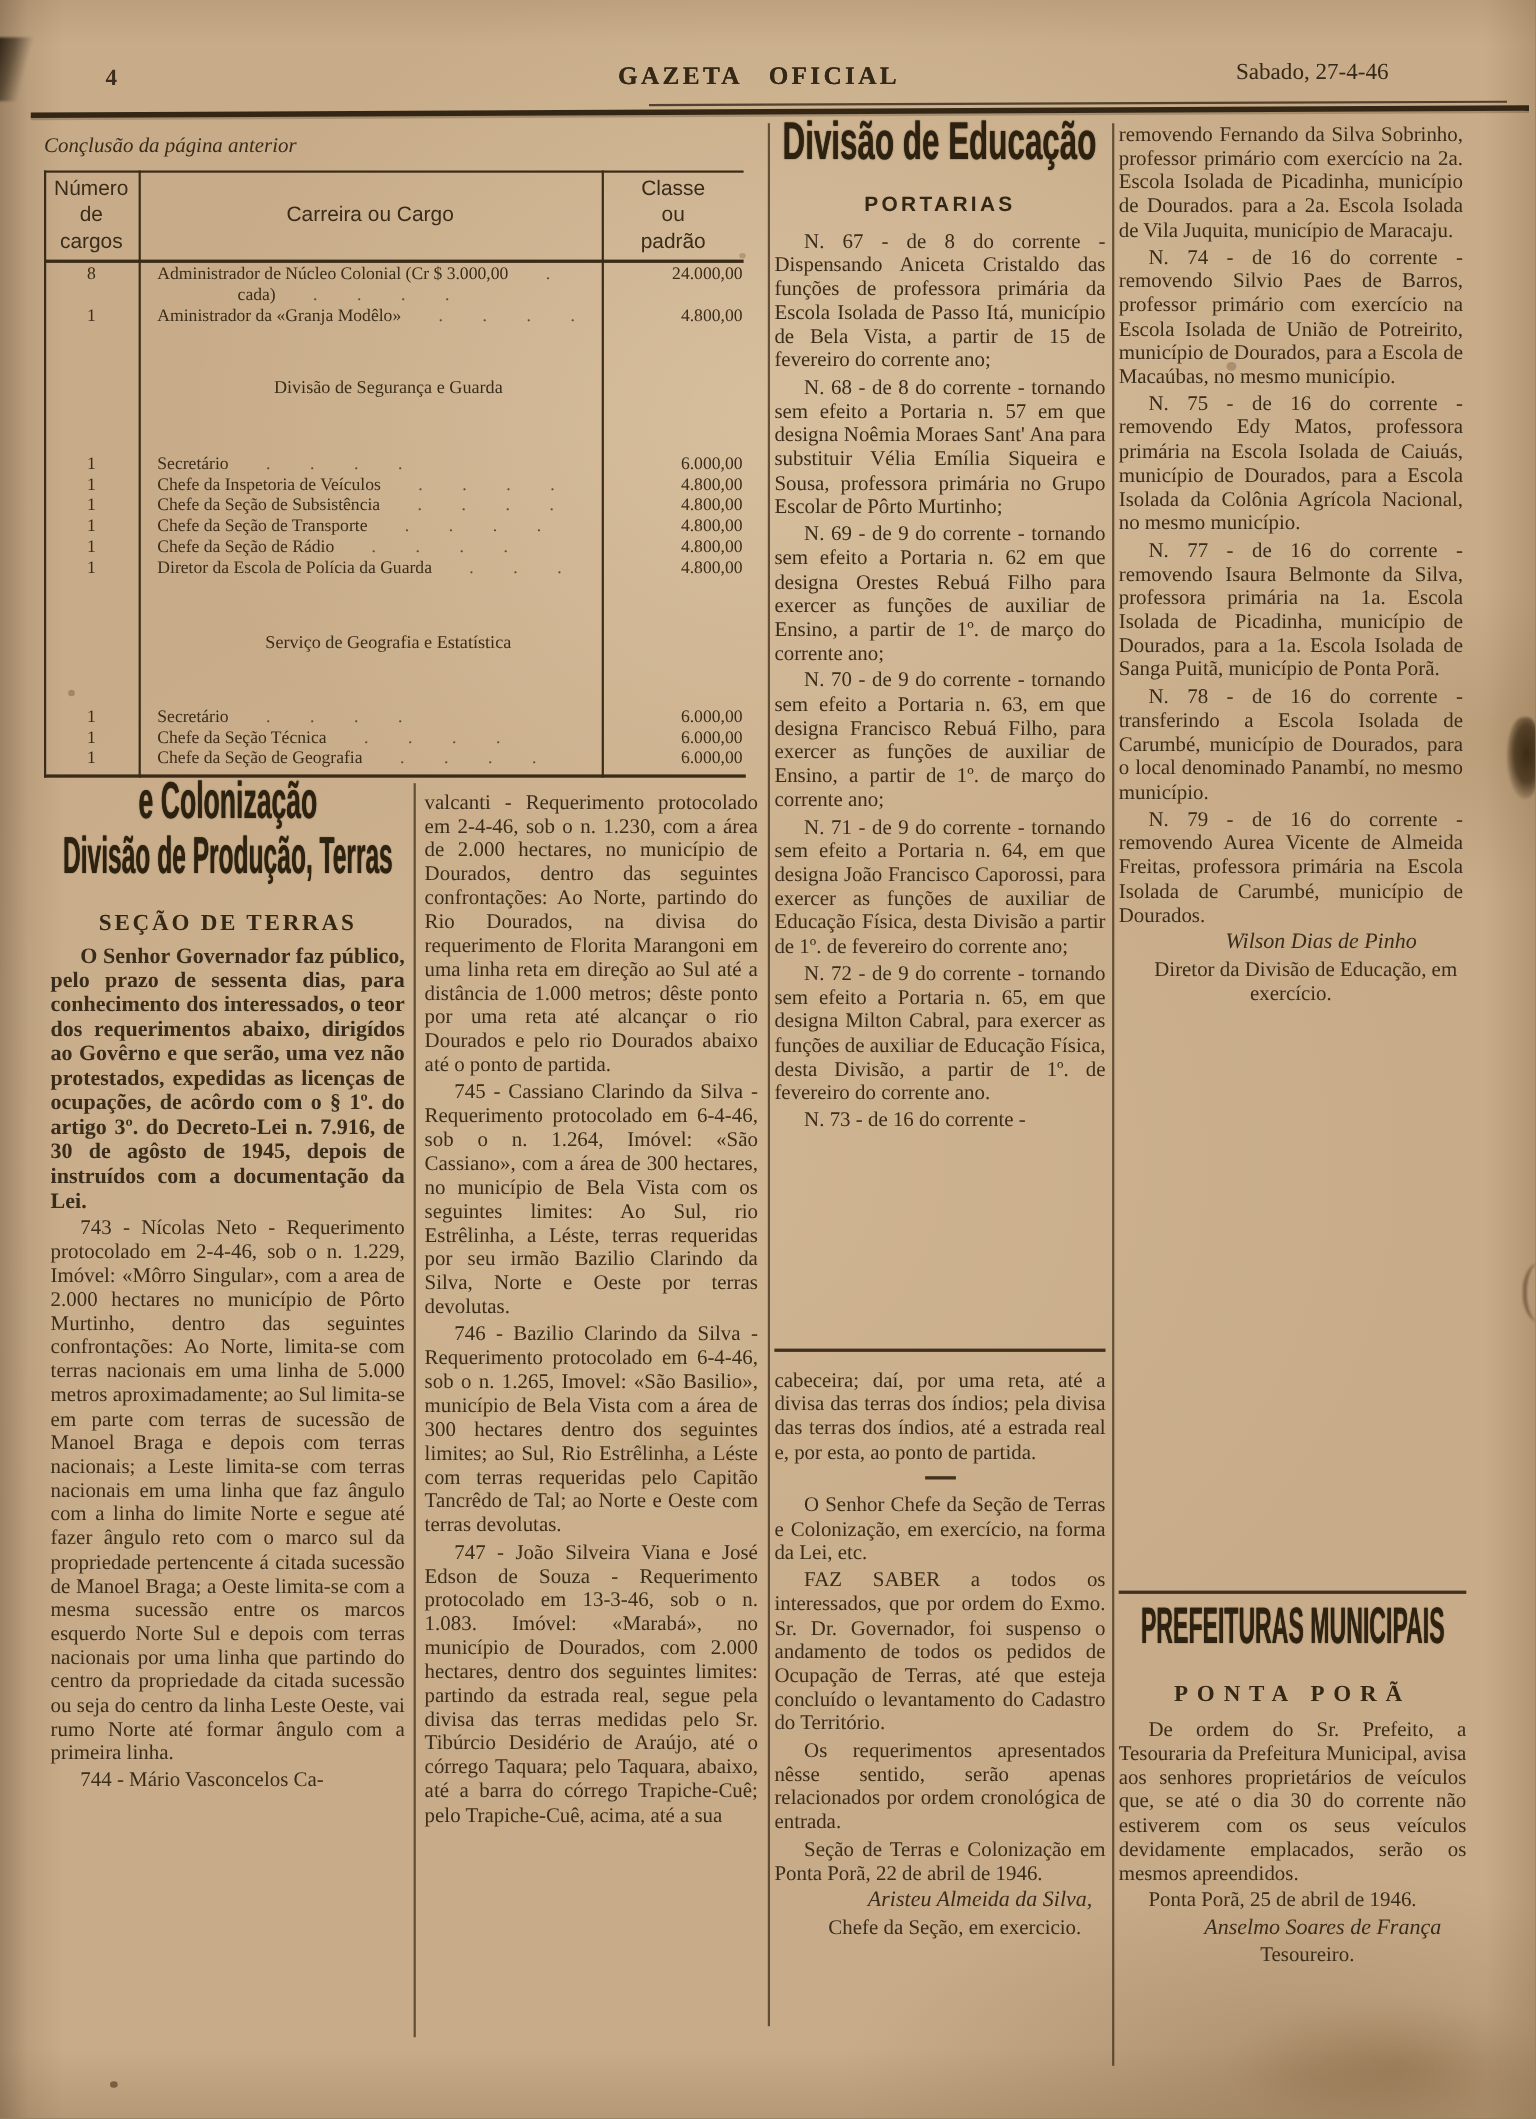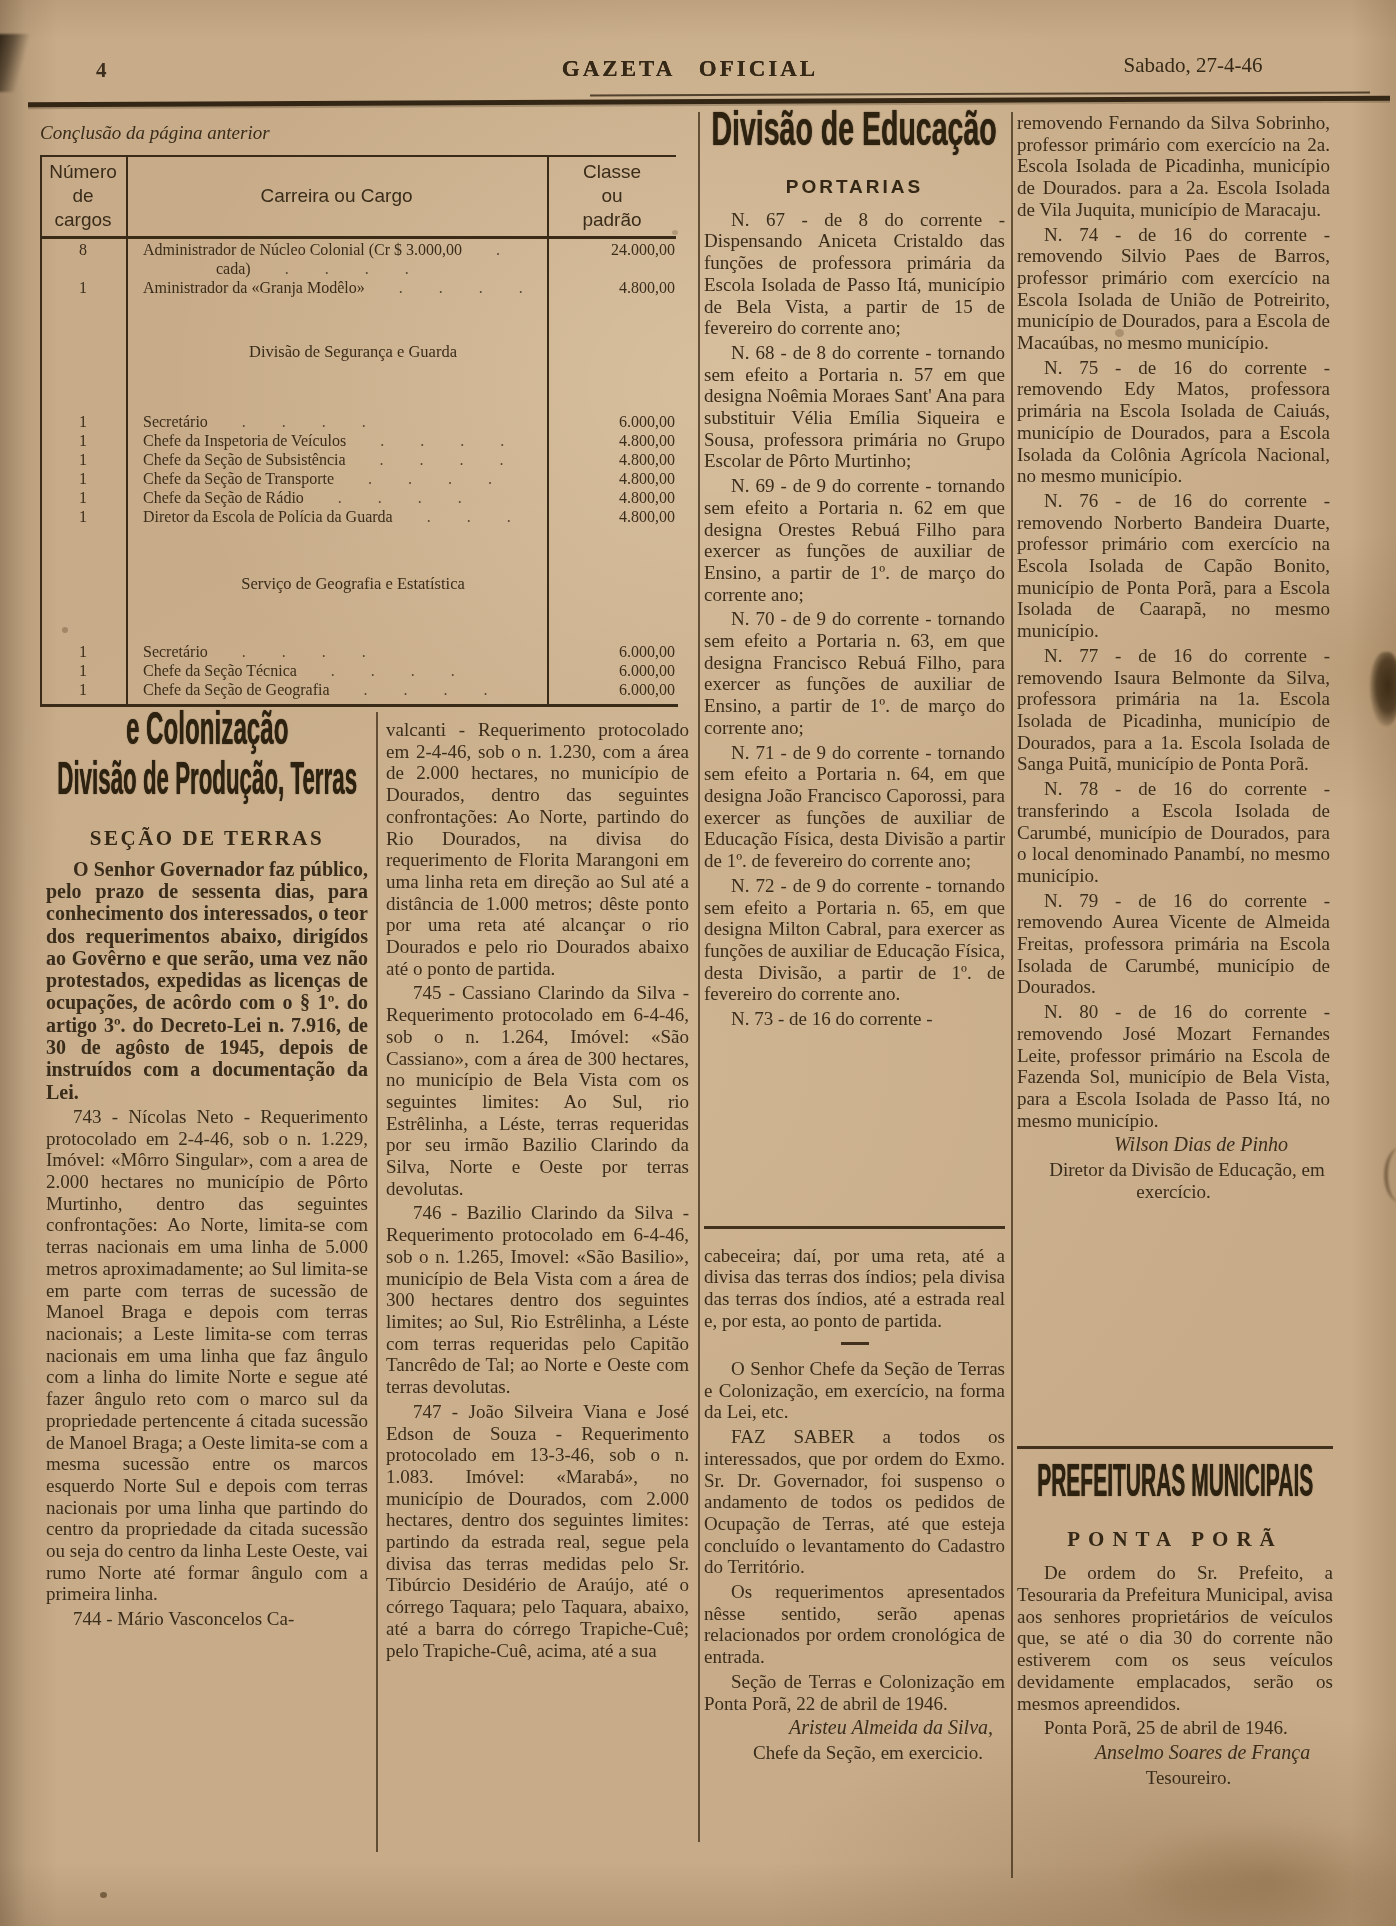--- a/index.html
+++ b/index.html
@@ -286,25 +286,23 @@
     <p>Seção de Terras e Colonização em Ponta Porã, 22 de abril de 1946.</p>
     <p class="sig-i">Aristeu Almeida da Silva,</p>
     <p class="sig-t">Chefe da Seção, em exercicio.</p>
   </div>
 
   <div class="col" id="col4u">
     <div>
         <p class="flush">removendo Fernando da Silva Sobrinho, professor primário com exercício na 2a. Escola Isolada de Picadinha, município de Dourados. para a 2a. Escola Isolada de Vila Juquita, município de Maracaju.</p>
         <p>N. 74 - de 16 do corrente - removendo Silvio Paes de Barros, professor primário com exercício na Escola Isolada de União de Potreirito, município de Dourados, para a Escola de Macaúbas, no mesmo município.</p>
         <p>N. 75 - de 16 do corrente - removendo Edy Matos, professora primária na Escola Isolada de Caiuás, município de Dourados, para a Escola Isolada da Colônia Agrícola Nacional, no mesmo município.</p>
-        <p>N. 76 - de 16 do corrente - removendo Norberto Bandeira Duarte, professor primário com exercício na Escola Isolada de Capão Bonito, município de Ponta Porã, para a Escola Isolada de Caarapã, no mesmo município.</p>
         <p>N. 77 - de 16 do corrente - removendo Isaura Belmonte da Silva, professora primária na 1a. Escola Isolada de Picadinha, município de Dourados, para a 1a. Escola Isolada de Sanga Puitã, município de Ponta Porã.</p>
         <p>N. 78 - de 16 do corrente - transferindo a Escola Isolada de Carumbé, município de Dourados, para o local denominado Panambí, no mesmo município.</p>
         <p>N. 79 - de 16 do corrente - removendo Aurea Vicente de Almeida Freitas, professora primária na Escola Isolada de Carumbé, município de Dourados.</p>
-        <p>N. 80 - de 16 do corrente - removendo José Mozart Fernandes Leite, professor primário na Escola de Fazenda Sol, município de Bela Vista, para a Escola Isolada de Passo Itá, no mesmo município.</p>
       </div>
     <p class="sig-c">Wilson Dias de Pinho</p>
     <p class="sig-c2">Diretor da Divisão de Educação, em exercício.</p>
   </div>
 
   <div class="col" id="col4p">
     <div class="hrule-top"></div>
     <div class="display-line" id="pref-line">
         <span>PREFEITURAS MUNICIPAIS</span>
       </div>

